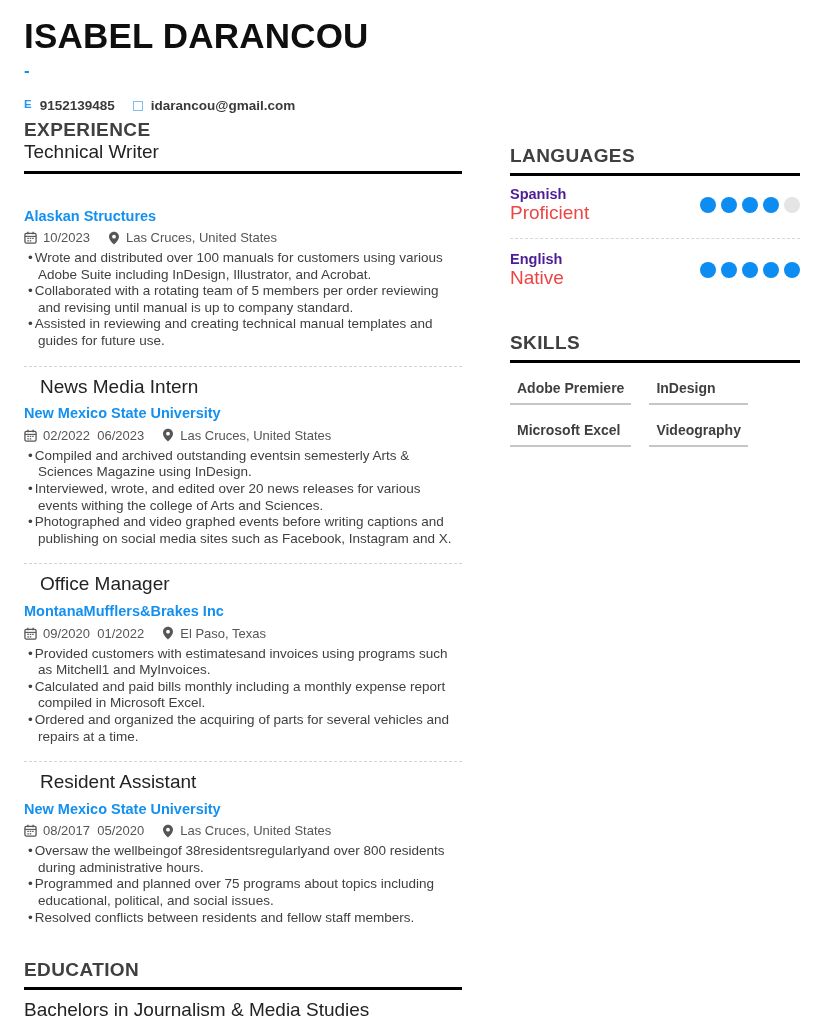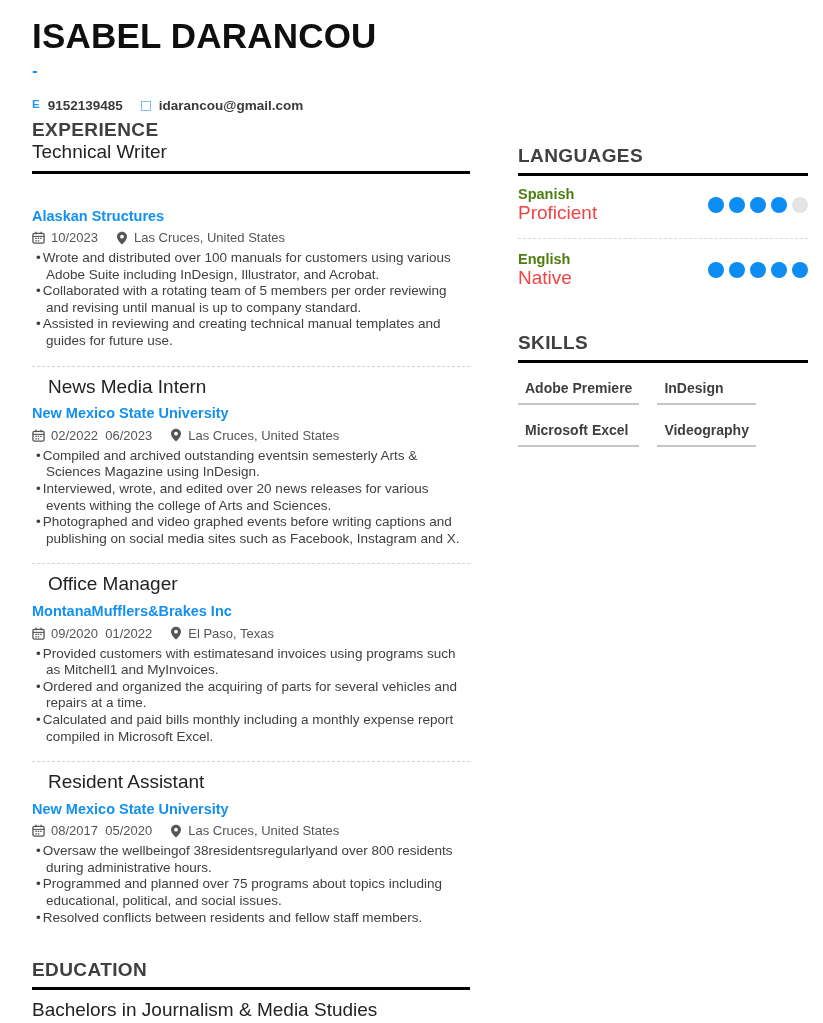--- a/index.html
+++ b/index.html
@@ -1,18 +1,18 @@
 <!DOCTYPE html>
 <html><head>
 <meta charset="utf-8">
 <style>
   html,body{margin:0;padding:0;background:#ffffff;}
   .page{
     width:823px;height:1023px;box-sizing:border-box;
-    padding:16px 23px 0 32px;background:#fff;overflow:hidden;
+    padding:16px 23px 0 24px;background:#fff;overflow:hidden;
     font-family:"Liberation Sans", sans-serif;color:#404040;
   }
   
   .name{font-size:35px;font-weight:800;letter-spacing:.2px;color:#0f0f0f;margin:2px 0 0;line-height:1.0;}
   .title-dash{color:#1490f0;font-weight:800;font-size:17px;line-height:10px;margin-top:13px;}
   .contact-row{display:flex;align-items:center;margin-top:22px;font-size:13.5px;font-weight:700;color:#3a3a3a;}
   .phone-e{color:#2196f3;font-weight:700;font-size:11.5px;margin-right:8px;align-self:flex-start;}
   .mail-sq{width:8px;height:8px;border:1.5px solid #7cc0f8;display:inline-block;margin:0 8px 0 18px;}
   
   .columns{display:flex;gap:48px;margin-top:6px;}
@@ -34,21 +34,21 @@
   .bullets li::before{content:"\2022";margin-right:2px;}
   .sep{border:0;border-top:1px dashed #d4d4d4;margin:16px 0 9px;}
   .entry-title{font-size:19px;font-weight:400;color:#232323;margin:0 16px 7px;line-height:1.2;}
   
   .edu-headblock{border-bottom:3px solid #000;padding-bottom:6px;margin-top:33px;}
   .degree{font-size:19px;color:#232323;line-height:1.32;}
   .degrees{margin-top:7px;}
   
   .side-headblock{border-bottom:3px solid #000;padding-bottom:6px;}
   .lang-item{display:flex;justify-content:space-between;align-items:center;padding:10px 0 12px;}
-  .lang-name{font-weight:700;font-size:14.5px;color:#4d7c0f;}
+  .lang-name{font-weight:700;font-size:14.5px;color:#4c1d95;}
   .lang-level{font-size:19px;color:#ef4444;margin-top:0;}
   .dots{display:flex;gap:5px;}
   .dot{width:16px;height:16px;border-radius:50%;}
   .dot.filled{background:#0d8cf2;}
   .dot.empty{background:#e4e4e4;}
   .lang-sep{border:0;border-top:1px dashed #d8d8d8;margin:2px 0;}
   .skills-section{margin-top:31px;}
   .skills-grid{display:grid;grid-template-columns:max-content max-content;column-gap:18px;row-gap:17px;margin-top:17px;}
   .skill-chip{font-weight:700;font-size:14px;color:#3f3f3f;border-bottom:2px solid #c6c6c6;padding:0 7px 7px;}
 </style>
@@ -138,22 +138,22 @@
                 <path d="M3.6 8 h1.6 M6.2 8 h1.6 M8.8 8 h1.6 M3.6 10.6 h1.6 M6.2 10.6 h1.6" stroke="#555" stroke-width="1.3"></path>
               </svg>
             <span class="meta-dates">09/2020  01/2022</span>
             <svg width="12" height="14" viewBox="0 0 12 14">
                 <path fill-rule="evenodd" d="M6 .8C3.2.8 1 3 1 5.8c0 3.6 5 7.6 5 7.6s5-4 5-7.6C11 3 8.8.8 6 .8zm0 6.8a1.9 1.9 0 1 1 0-3.8 1.9 1.9 0 0 1 0 3.8z" fill="#555"></path>
               </svg>
             <span>El Paso, Texas</span>
           </div>
           <ul class="bullets">
             <li>Provided customers with estimatesand invoices using programs such as Mitchell1 and MyInvoices.</li>
+            <li>Calculated and paid bills monthly including a monthly expense report compiled in Microsoft Excel.</li>
             <li>Ordered and organized the acquiring of parts for several vehicles and repairs at a time.</li>
-            <li>Calculated and paid bills monthly including a monthly expense report compiled in Microsoft Excel.</li>
           </ul>
         </div>
 
         <hr class="sep">
 
         <div class="entry">
           <div class="entry-title">Resident Assistant</div>
           <div class="company">New Mexico State University</div>
           <div class="meta-row">
             <svg width="13" height="13" viewBox="0 0 14 14" fill="none">

